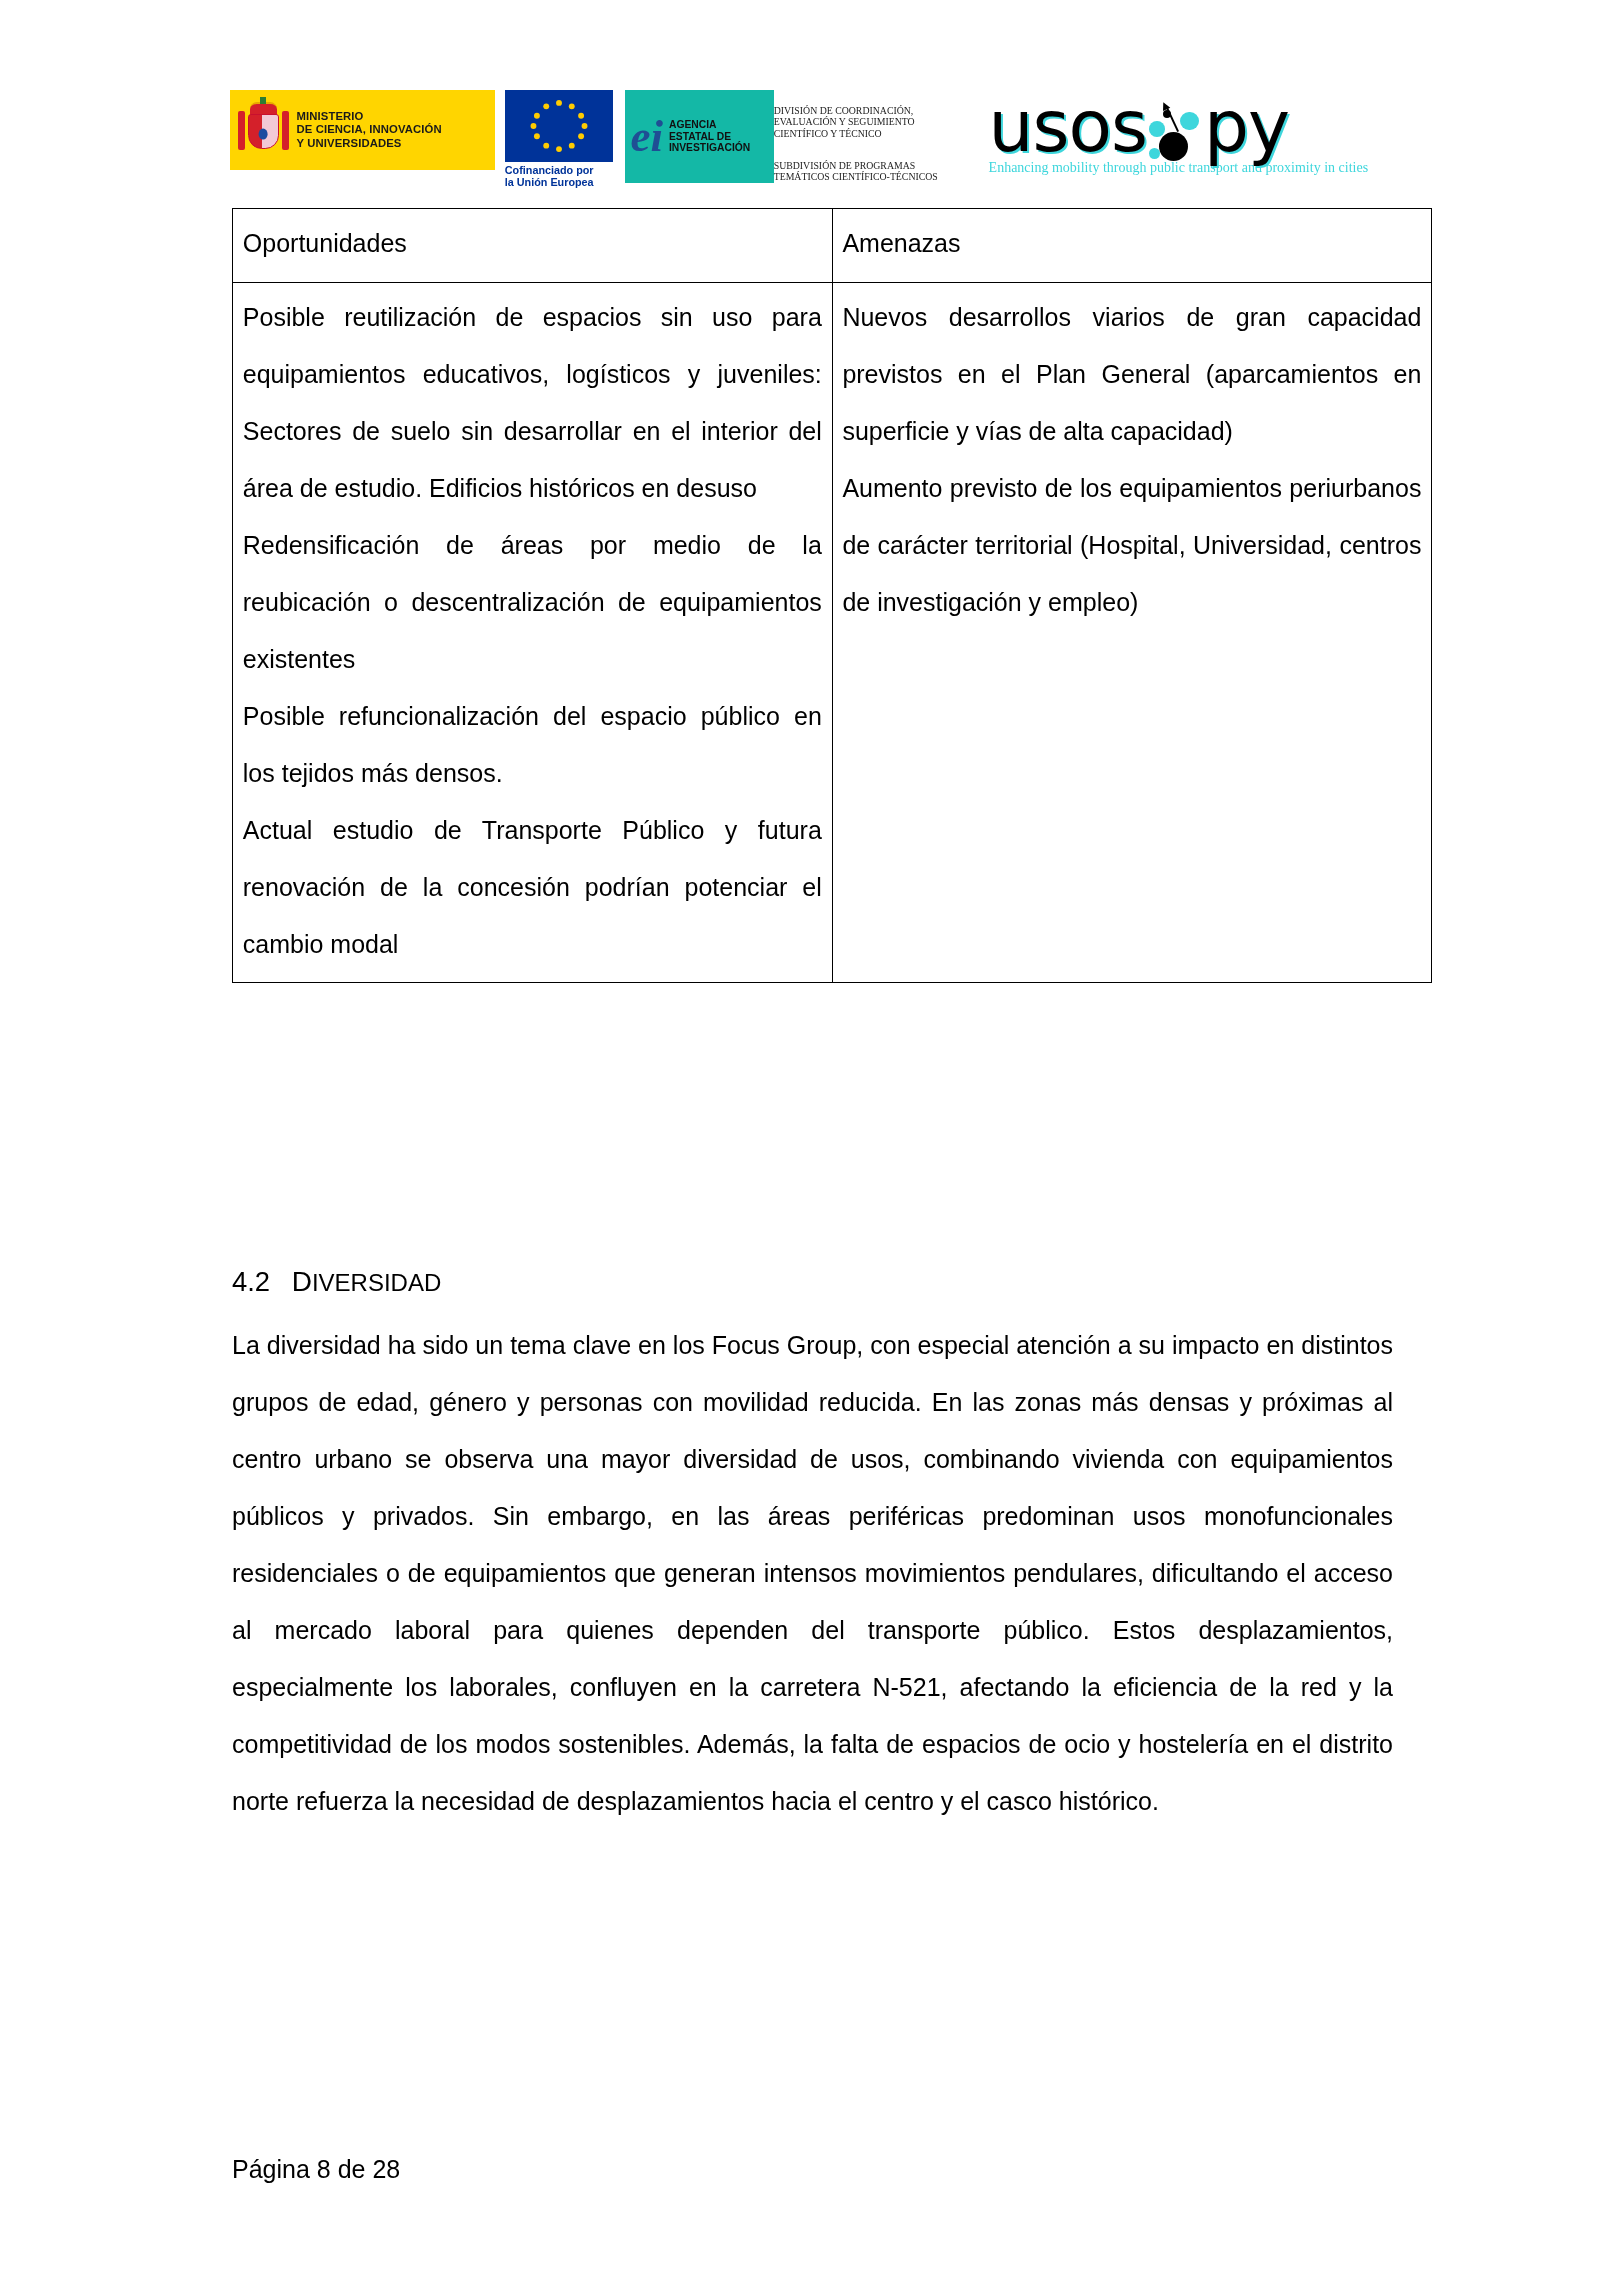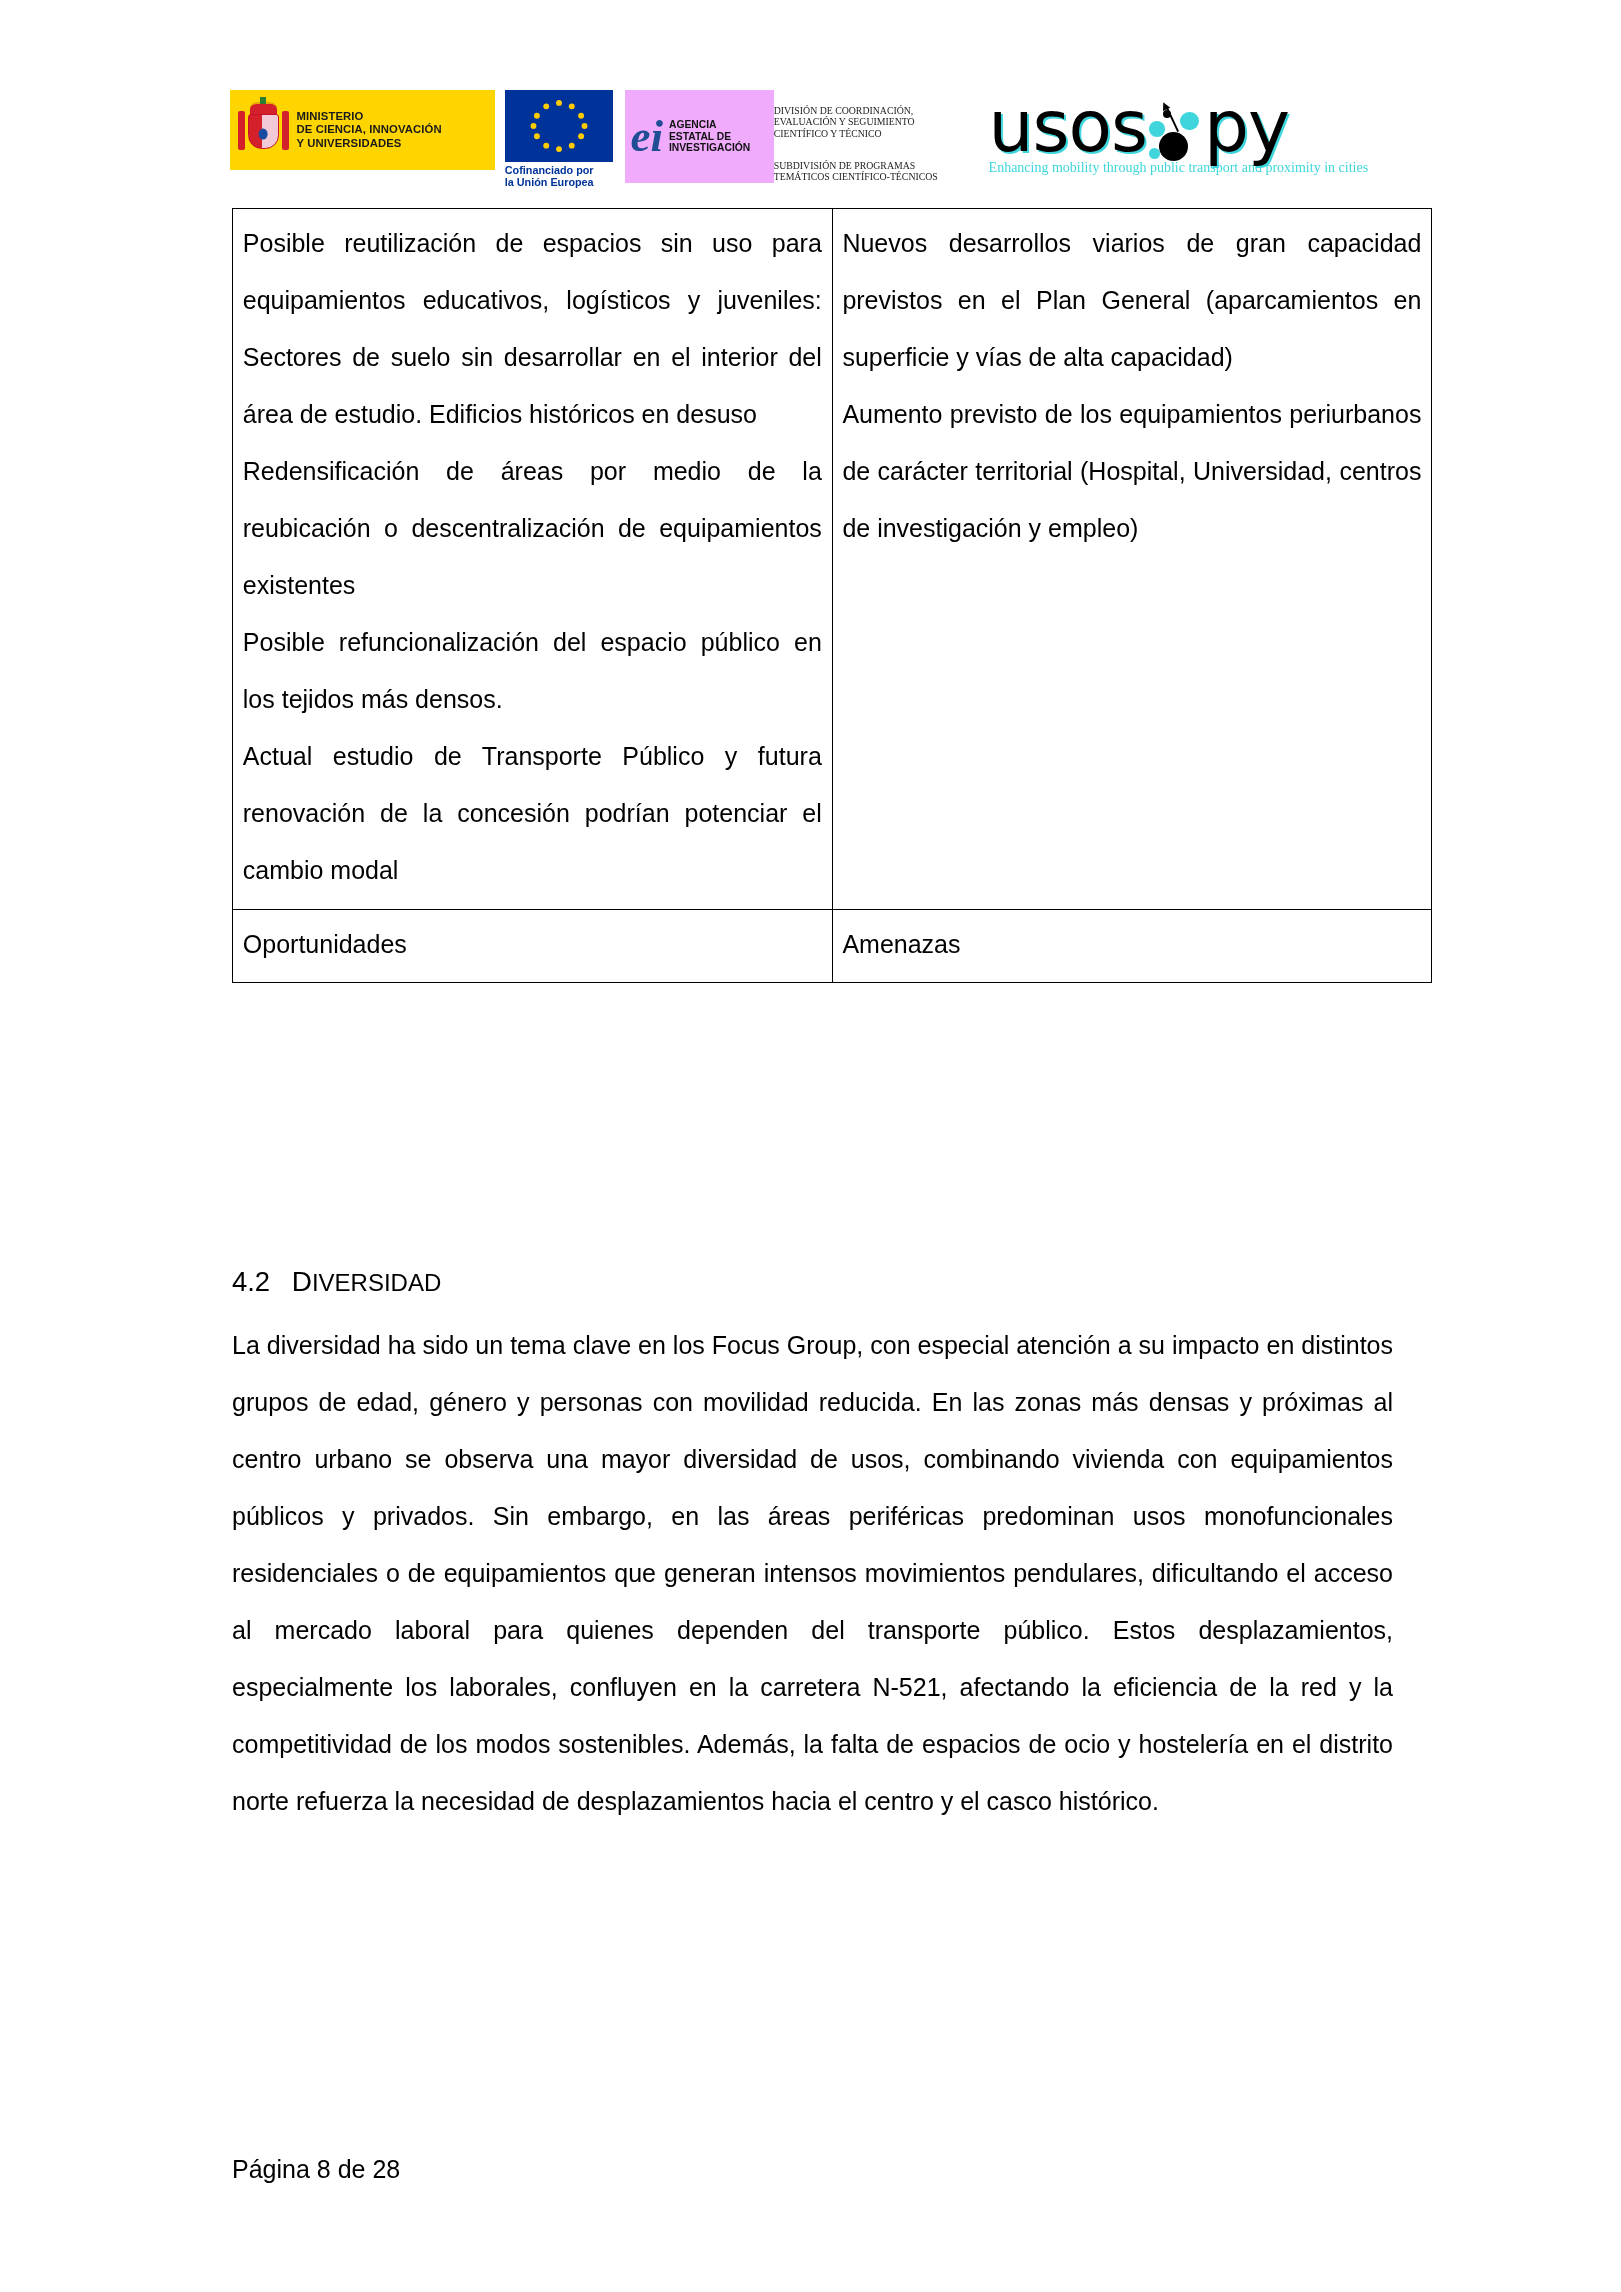--- a/index.html
+++ b/index.html
@@ -124,21 +124,21 @@
     font-weight: bold;
     color: #003399;
     margin-top: 2px;
     white-space: pre-line;
   }
 
   
   .aei-block {
     width: 149px;
     height: 93px;
-    background: #f0abfc;
+    background: #14b8a6;
     margin-left: 3.9px;
     display: flex;
     align-items: center;
     padding-left: 5.9px;
     box-sizing: border-box;
   }
   .aei-mark {
     font-family: "Liberation Serif", serif;
     font-style: italic;
     font-size: 45px;
@@ -377,35 +377,35 @@
         <div class="entropy-word"><span>usos</span><span class="entropy-dot"><i class="c1"></i><i class="c2"></i><i class="c4"></i><i class="arrow"></i><i class="c3"></i><i class="big"></i></span><span>py</span></div>
         <div class="entropy-tag">Enhancing mobility through public transport and proximity in cities</div>
       </div>
 
     </div>
   </div>
 
   <table class="swot">
     <tbody>
       <tr>
+        <td class="col-l">Oportunidades</td>
+        <td class="col-r">Amenazas</td>
+      </tr>
+      <tr>
         <td class="col-l just">
           <p>Posible reutilización de espacios sin uso para equipamientos educativos, logísticos y juveniles: Sectores de suelo sin desarrollar en el interior del área de estudio. Edificios históricos en desuso</p>
           <p>Redensificación de áreas por medio de la reubicación o descentralización de equipamientos existentes</p>
           <p>Posible refuncionalización del espacio público en los tejidos más densos.</p>
           <p>Actual estudio de Transporte Público y futura renovación de la concesión podrían potenciar el cambio modal</p>
         </td>
         <td class="col-r just">
           <p>Nuevos desarrollos viarios de gran capacidad previstos en el Plan General (aparcamientos en superficie y vías de alta capacidad)</p>
           <p>Aumento previsto de los equipamientos periurbanos de carácter territorial (Hospital, Universidad, centros de investigación y empleo)</p>
         </td>
       </tr>
-      <tr>
-        <td class="col-l">Oportunidades</td>
-        <td class="col-r">Amenazas</td>
-      </tr>
     </tbody>
   </table>
 
   <div class="h2">
     <span class="num">4.2</span><span class="ttl"><span class="first">D</span><span>IVERSIDAD</span></span>
   </div>
 
   <div class="body-par">
     <p>La diversidad ha sido un tema clave en los Focus Group, con especial atención a su impacto en distintos grupos de edad, género y personas con movilidad reducida. En las zonas más densas y próximas al centro urbano se observa una mayor diversidad de usos, combinando vivienda con equipamientos públicos y privados. Sin embargo, en las áreas periféricas predominan usos monofuncionales residenciales o de equipamientos que generan intensos movimientos pendulares, dificultando el acceso al mercado laboral para quienes dependen del transporte público. Estos desplazamientos, especialmente los laborales, confluyen en la carretera N-521, afectando la eficiencia de la red y la competitividad de los modos sostenibles. Además, la falta de espacios de ocio y hostelería en el distrito norte refuerza la necesidad de desplazamientos hacia el centro y el casco histórico.</p>
   </div>

